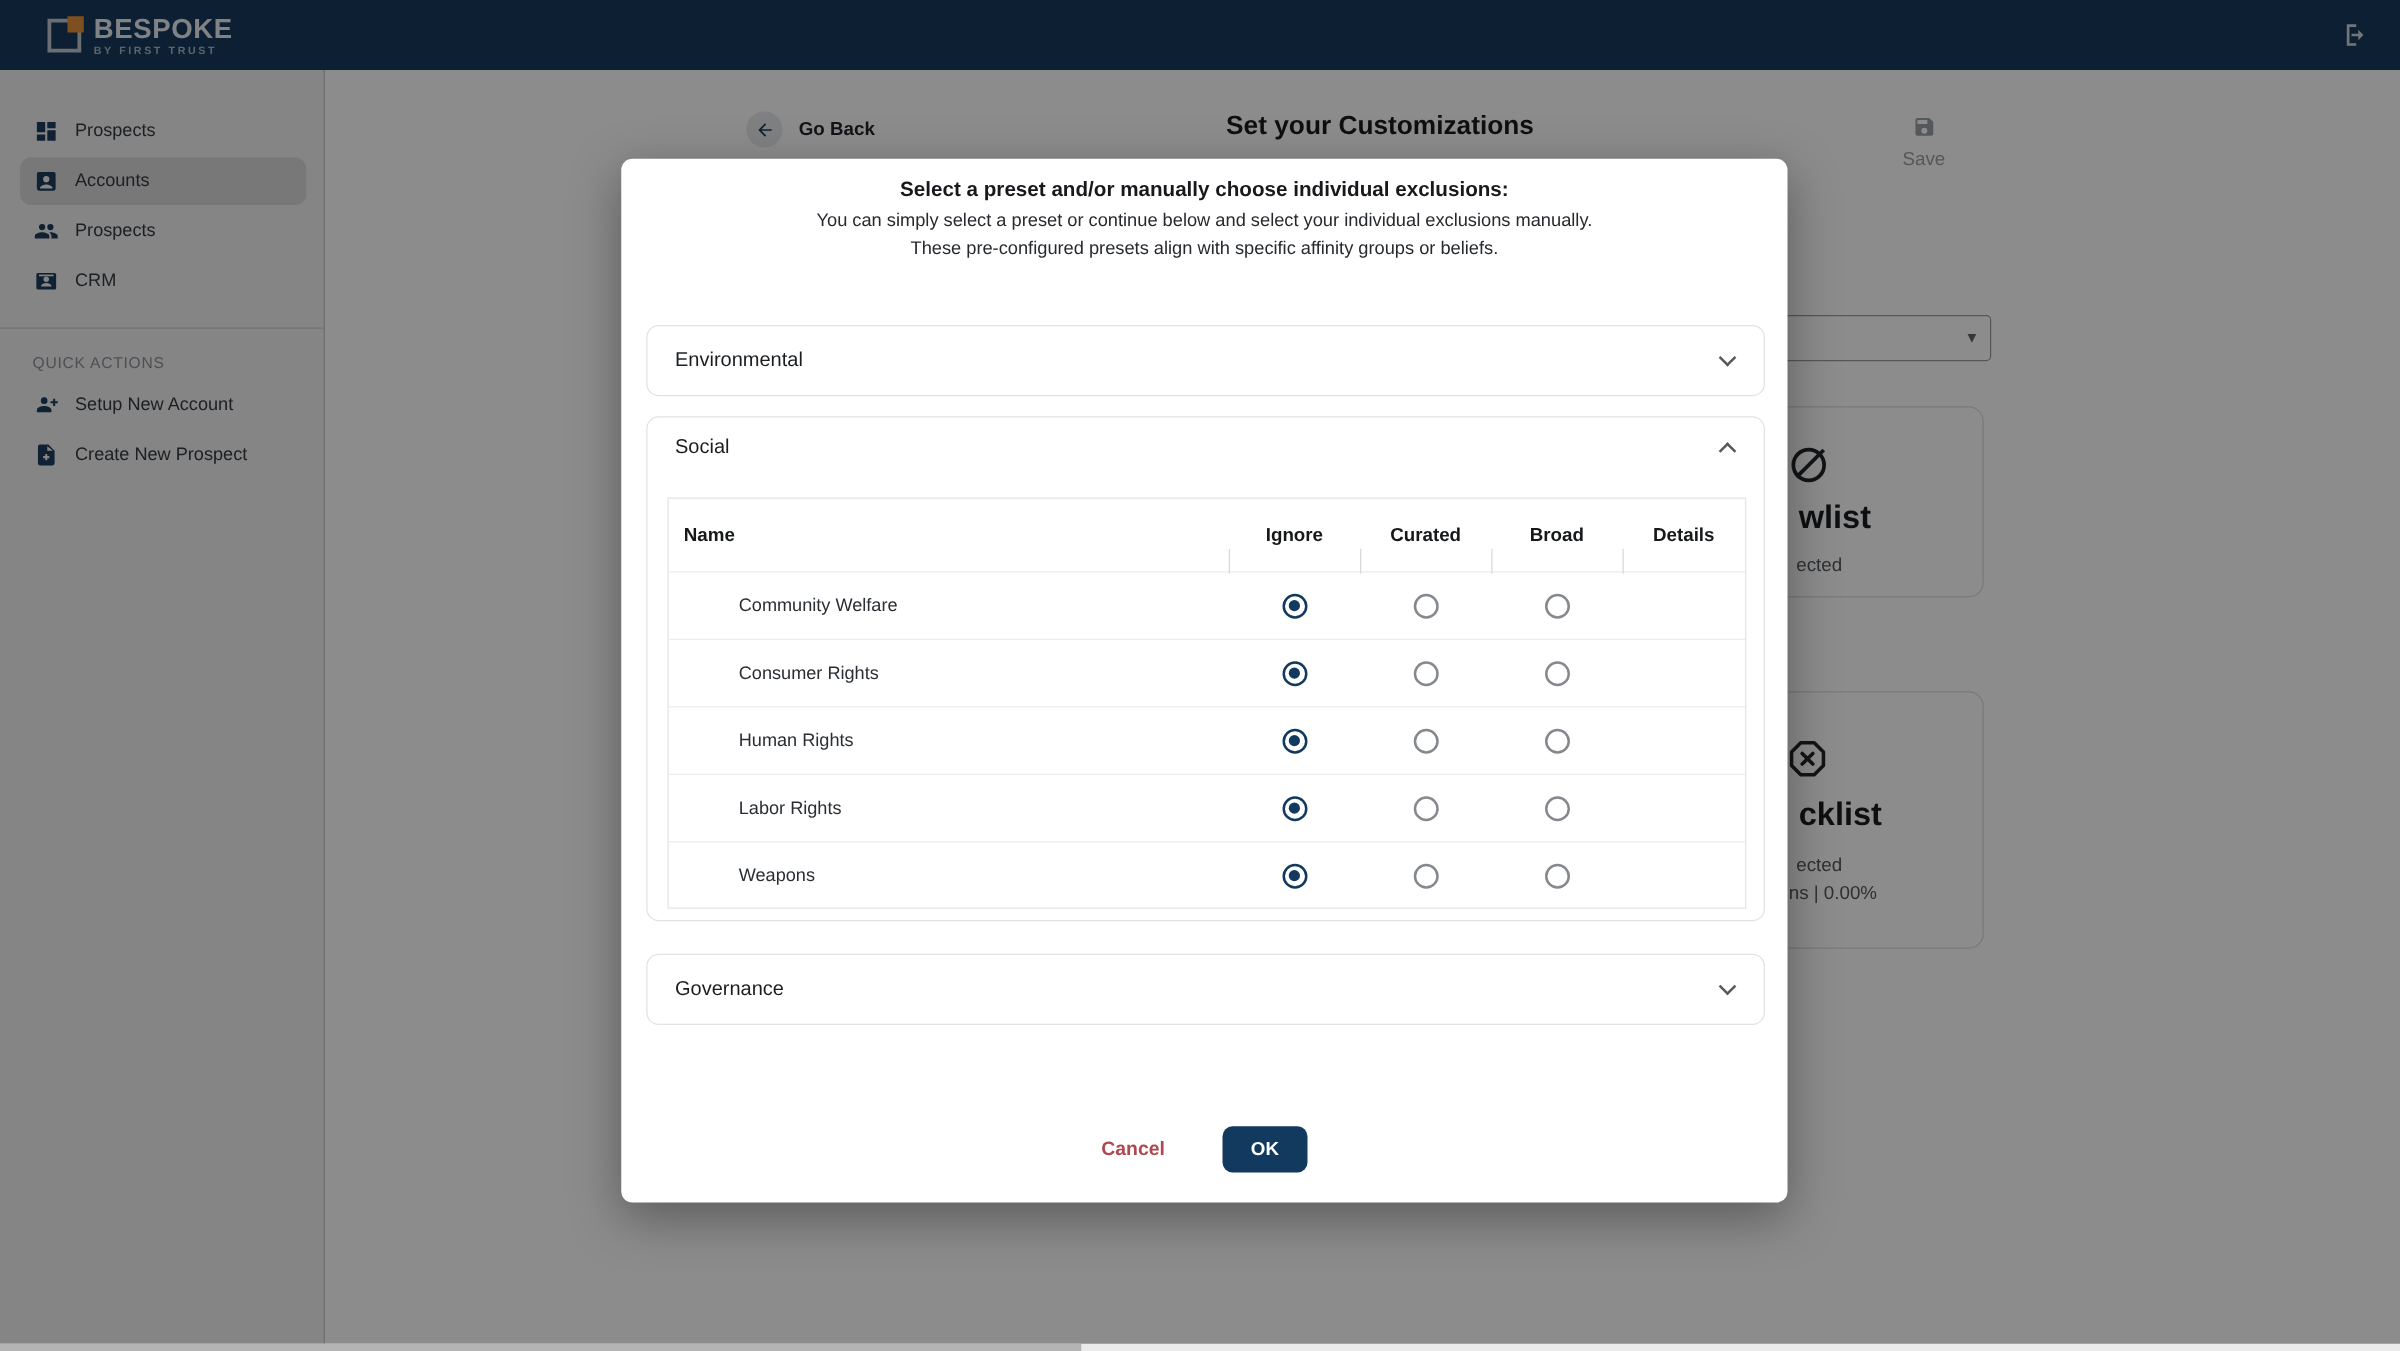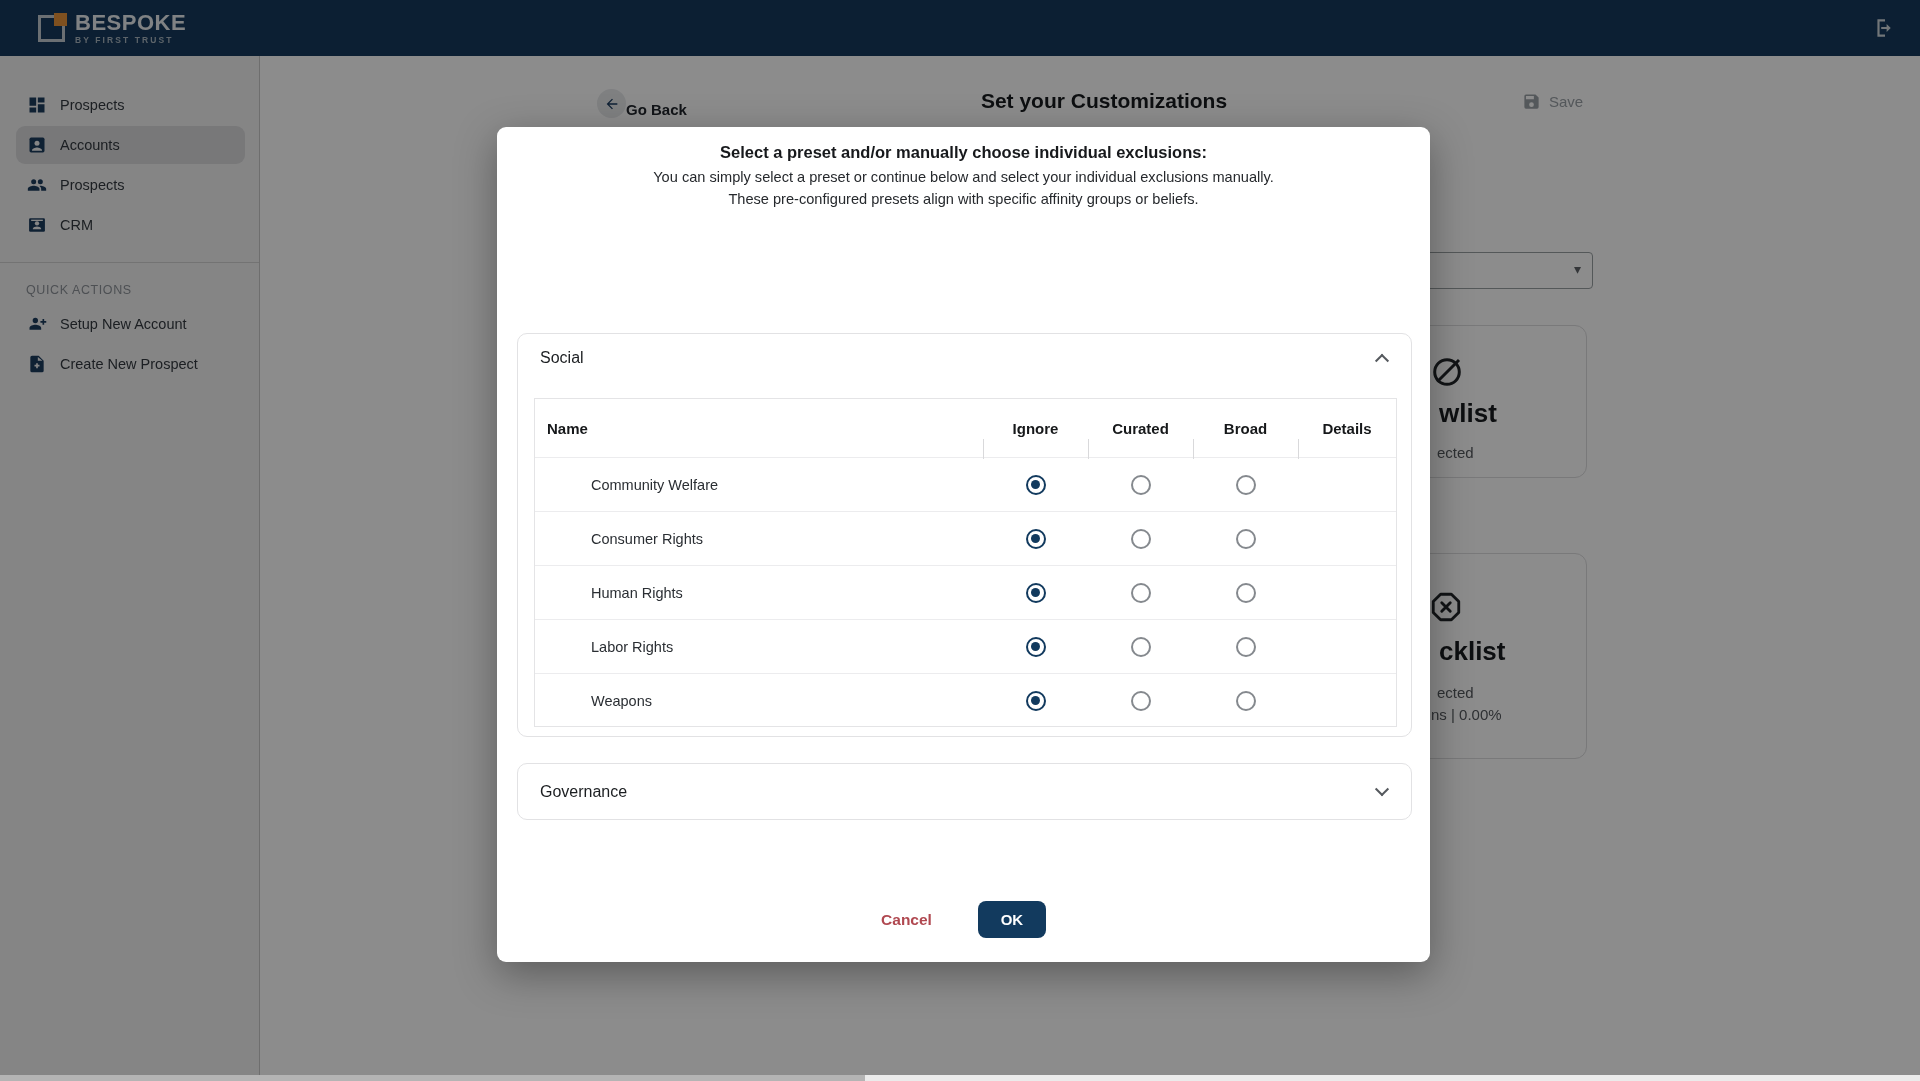--- a/index.html
+++ b/index.html
@@ -23,28 +23,28 @@
              border-right:1px solid #c9c9c9; padding-top:28px; z-index:5; }
   .nav-item { height:38px; margin:2px 14px 2px 16px; border-radius:9px; display:flex; align-items:center;
               gap:13px; padding:0 11px; font-size:14.5px; color:#343a40; cursor:pointer; }
   .nav-item.active { background:#dadadc; }
   .nav-item svg { width:20px; height:20px; flex:none; }
   .side-divider { border-top:1px solid #d2d2d2; margin-top:18px; }
   .section-label { margin:20px 0 8px 26px; font-size:12.5px; color:#8d9298; letter-spacing:.6px; }
 
   
   .main { position:absolute; left:260px; top:56px; right:0; bottom:0; background:#fff; }
-  .goback { position:absolute; left:337px; top:33px; display:flex; align-items:flex-end; cursor:pointer; }
+  .goback { position:absolute; left:337px; top:33px; display:flex; align-items:center; gap:13px; cursor:pointer; }
   .goback-circle { width:29px; height:29px; border-radius:50%; background:#e7e9ec; display:flex;
                    align-items:center; justify-content:center; }
   .goback-label { font-size:15px; font-weight:600; color:#21262c; }
   .page-title { position:absolute; left:644px; top:33px; width:400px; text-align:center;
                 font-size:21px; font-weight:600; color:#191c1f; }
   .save-btn { position:absolute; left:1262px; top:36px; display:flex; align-items:center; gap:8px;
-              color:#9aa0a6; font-size:15px; font-weight:500; }
+              color:#9aa0a6; font-size:15px; font-weight:500;flex-direction:column; }
   .dropdown { position:absolute; left:1025px; top:196px; width:308px; height:37px; background:#fff;
               border:1px solid #9aa0a3; border-radius:4px; }
   .dropdown .caret { position:absolute; right:11px; top:8px; font-size:14px; color:#5f6368; }
   .bg-card { position:absolute; width:357px; background:#fff; border:1px solid #dcdcde; border-radius:12px; }
   .bg-card.card1 { left:970px; top:269px; height:153px; }
   .bg-card.card2 { left:970px; top:497px; height:206px; }
   .bg-card svg { position:absolute; left:198px; top:28px; }
   .card-title-frag { position:absolute; left:208px; font-size:26px; font-weight:600; color:#191c1f; }
   .card-sub-frag { position:absolute; font-size:15px; color:#55595e; }
 
@@ -210,20 +210,26 @@
     </div>
   </div>
 
   <div class="overlay"></div>
 
   <div class="modal">
     <div class="m-title">Select a preset and/or manually choose individual exclusions:</div>
     <div class="m-sub1">You can simply select a preset or continue below and select your individual exclusions manually.</div>
     <div class="m-sub2">These pre-configured presets align with specific affinity groups or beliefs.</div>
 
+    <div class="acc acc-env">
+      <div class="acc-head">
+        <span class="acc-label">Environmental</span>
+        <span class="chev down"></span>
+      </div>
+    </div>
 
     <div class="acc acc-social">
       <div class="acc-head">
         <span class="acc-label">Social</span>
         <span class="chev up"></span>
       </div>
 
       <div class="x-table">
         <div class="x-row x-head">
           <div class="cell-name">Name</div>

